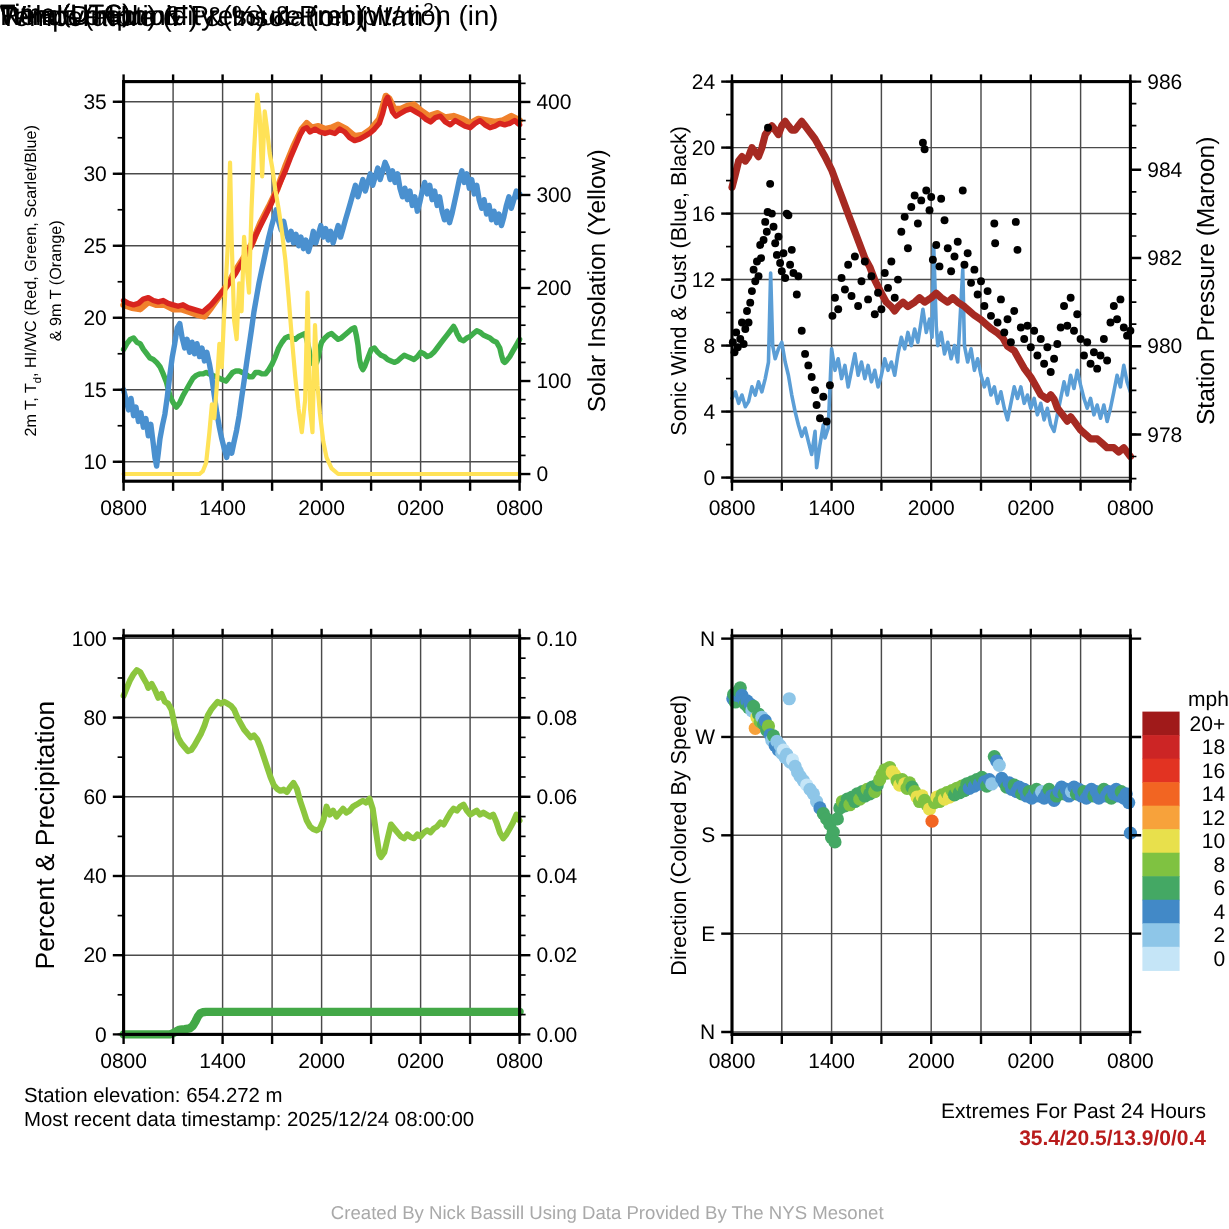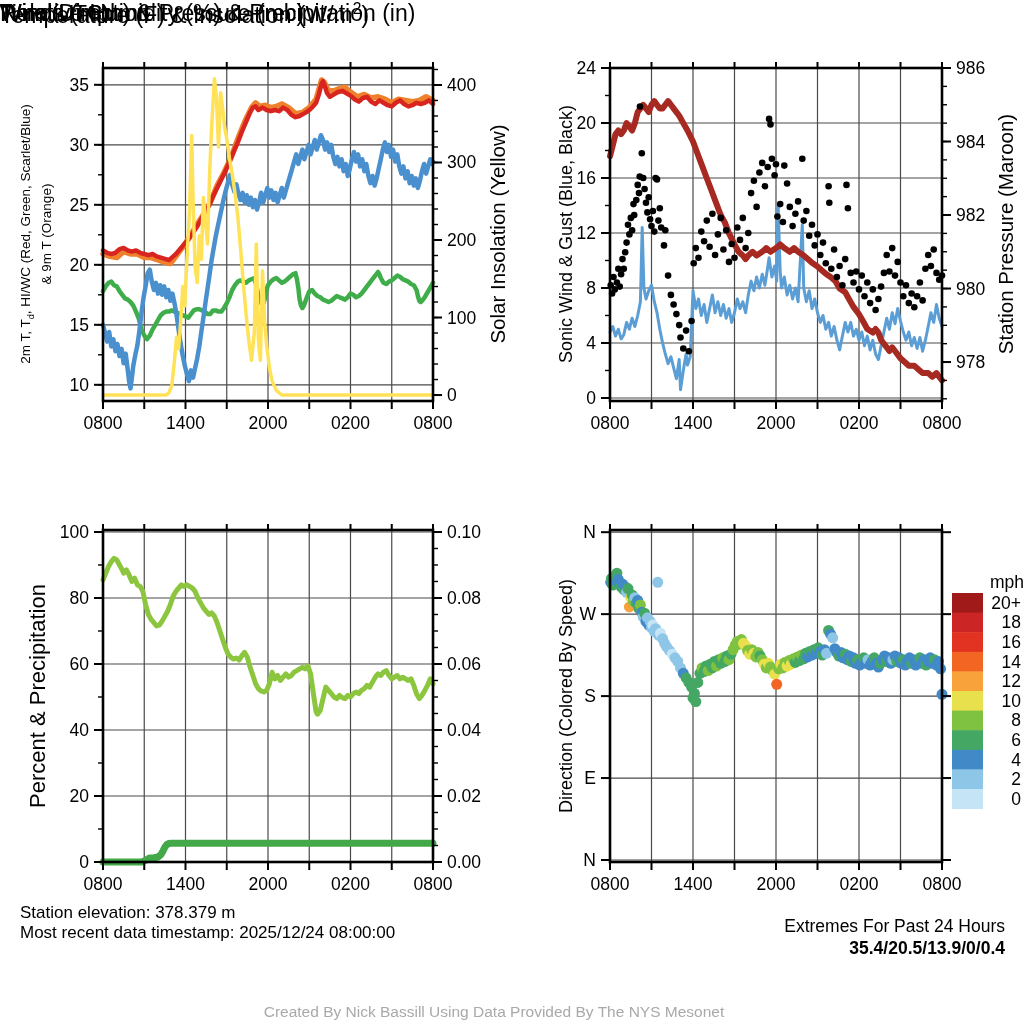--- a/index.html
+++ b/index.html
@@ -760,20 +760,20 @@
 <div class="abs xlabel" style="left:0;top:436;width:536">Time (UTC)</div>
 
 <div class="abs rot" style="left:566px;top:234px;font-size:18px">Sonic Wind &amp; Gust (Blue, Black)</div>
 <div class="abs rot" style="left:1006px;top:234px;font-size:20.5px">Station Pressure (Maroon)</div>
 <div class="abs xlabel" style="left:512;top:436;width:528">Time (UTC)</div>
 
 <div class="abs rot" style="left:38px;top:696px;font-size:22px">Percent &amp; Precipitation</div>
 <div class="abs rot" style="left:566px;top:696px;font-size:18px">Direction (Colored By Speed)</div>
 
 <div class="abs foot" style="left:20px;top:903px">
-  <div>Station elevation: 378.379 m</div>
+  <div>Station elevation: 654.272 m</div>
   <div>Most recent data timestamp: 2025/12/24 08:00:00</div>
 </div>
 <div class="abs footr" style="right:19px;top:915px">
   <div>Extremes For Past 24 Hours</div>
-  <div style="font-weight: bold; color: #000000;">35.4/20.5/13.9/0/0.4</div>
+  <div style="font-weight: bold; color: #b91c1c;">35.4/20.5/13.9/0/0.4</div>
 </div>
-<div class="abs credit" style="left:0;top:1003px;width:988px">Created By Nick Bassill Using Data Provided By The NYS Mesonet</div>
+<div class="abs credit" style="left:12px;top:1003px;width:988px">Created By Nick Bassill Using Data Provided By The NYS Mesonet</div>
 
 </body></html>

